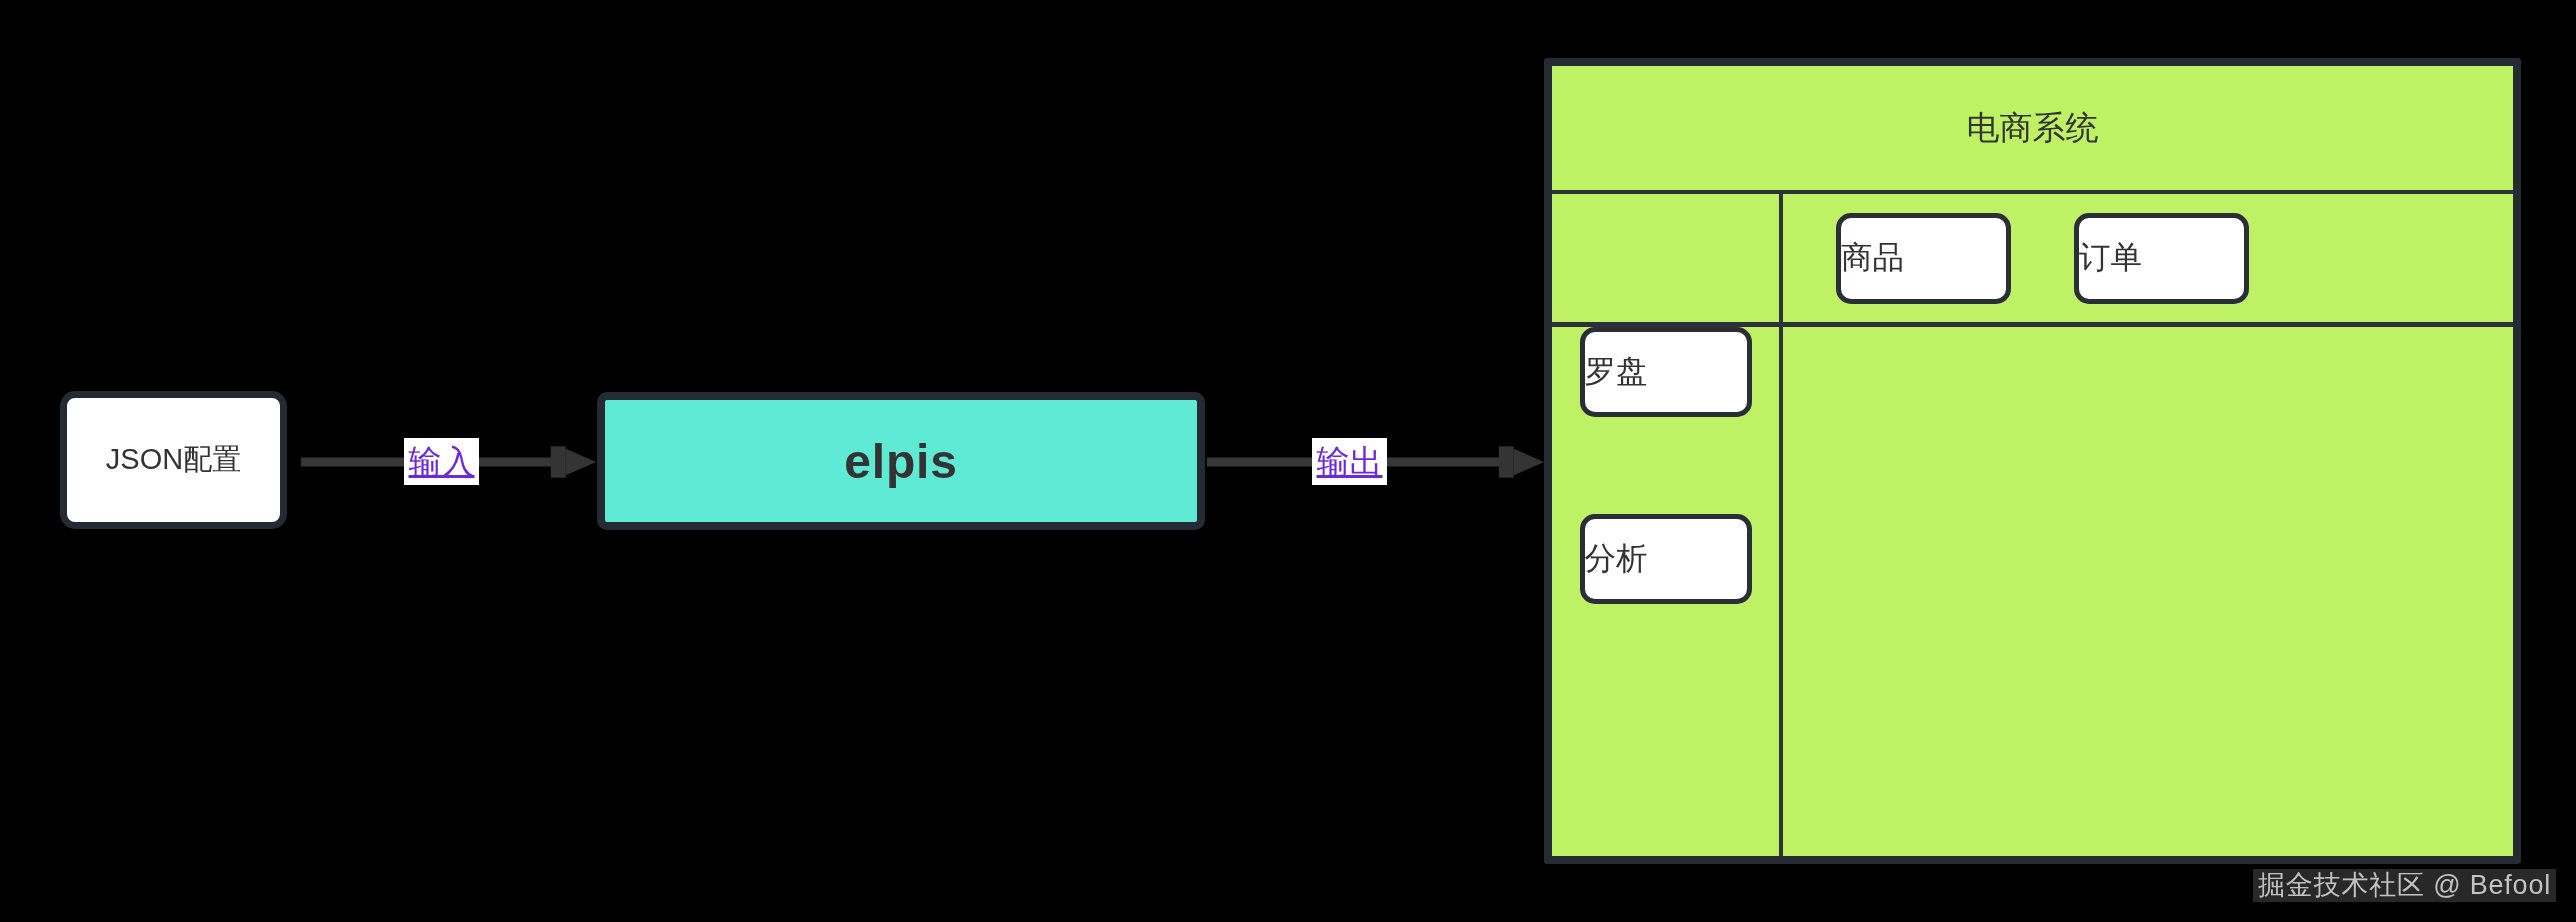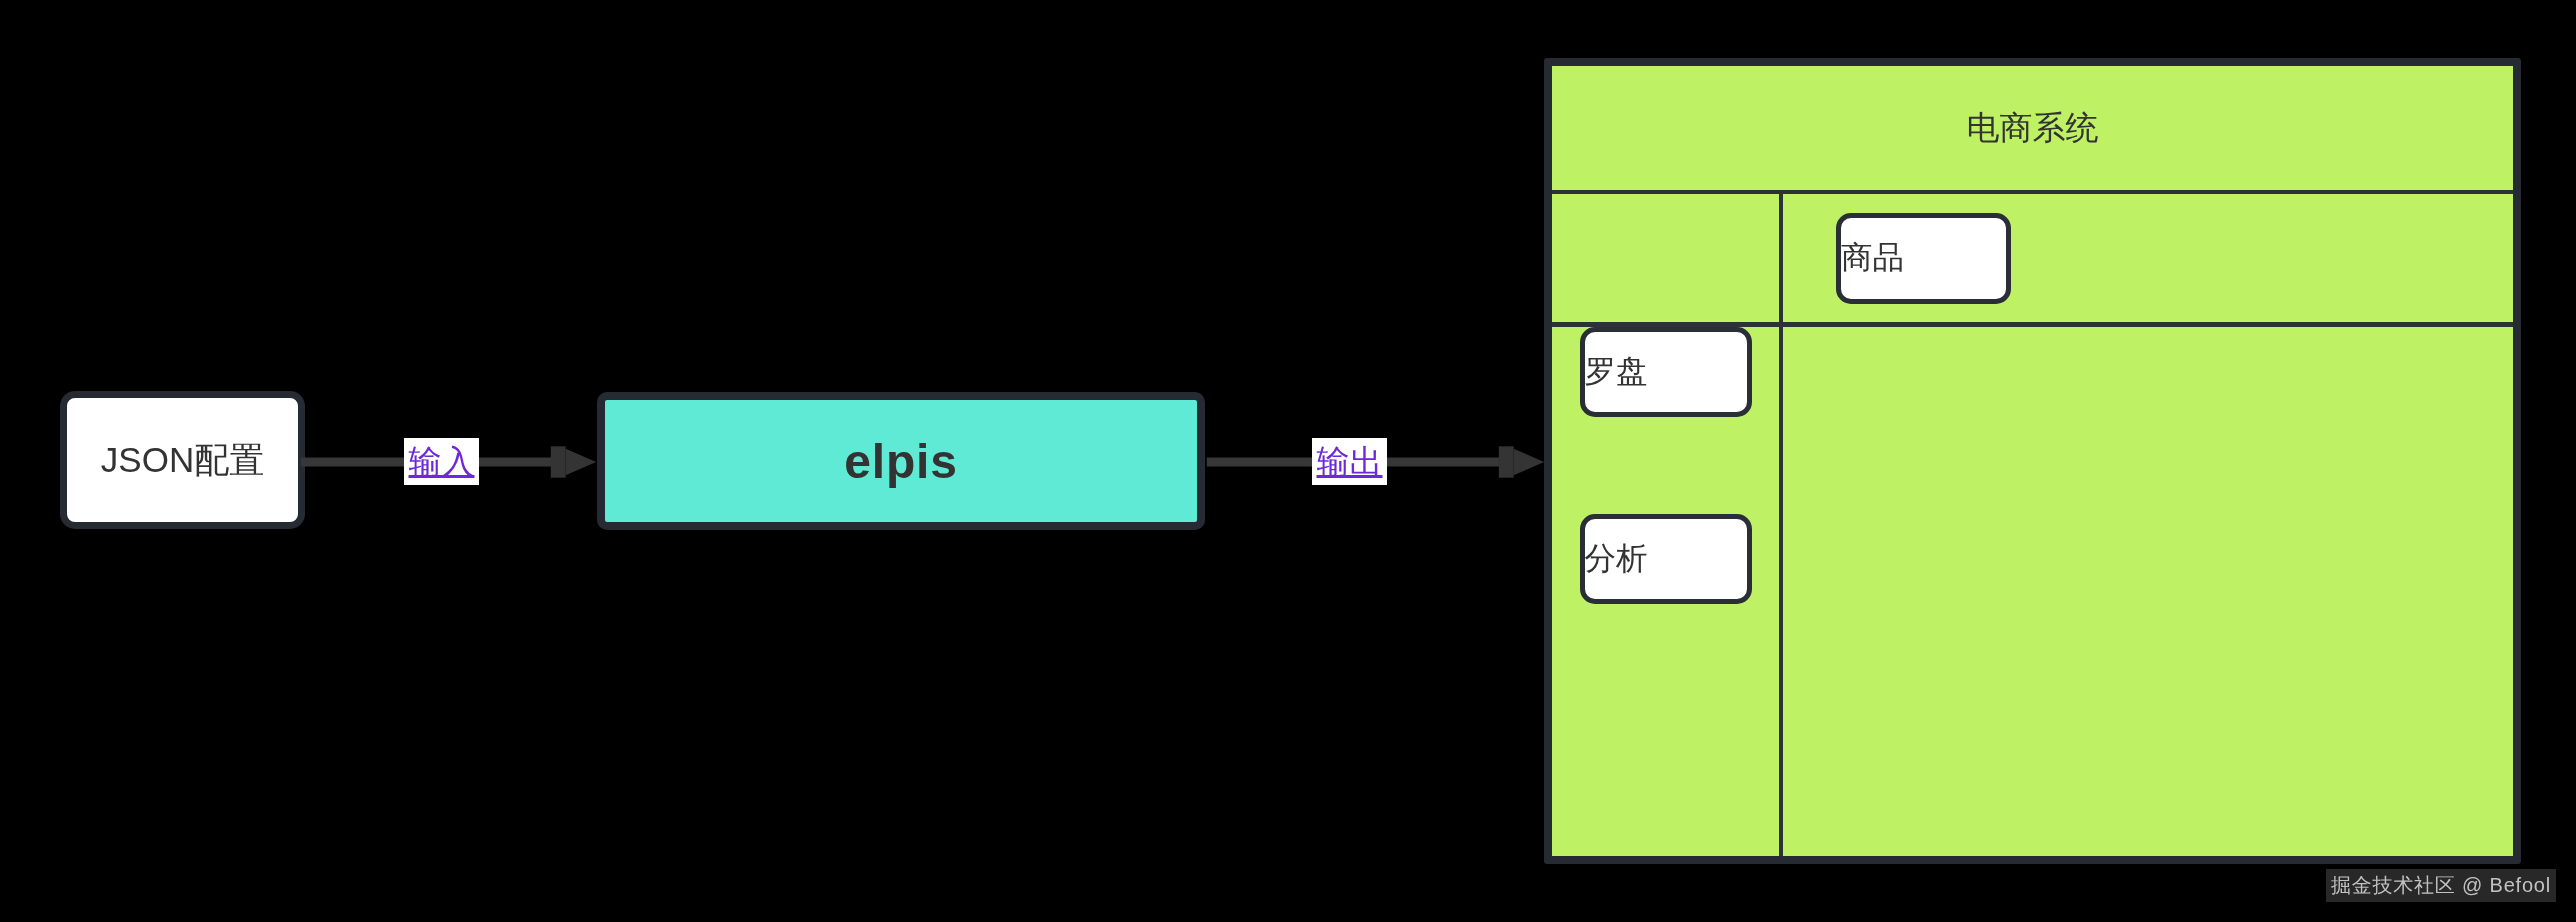--- a/index.html
+++ b/index.html
@@ -22,22 +22,22 @@
     box-sizing: border-box;
     display: flex;
     align-items: center;
     justify-content: center;
     background: #ffffff;
     border: 7.5px solid #262b33;
     border-radius: 15px;
   }
   .node-json {
     left: 60px; top: 391px;
-    width: 245px; height: 138px;
-    font-size: 35px;
+    width: 227px; height: 138px;
+    font-size: 29px;
   }
   .node-elpis {
     left: 597px; top: 392px;
     width: 608px; height: 138px;
     background: #5eead4;
     border-width: 8.3px;
     border-radius: 10px;
     font-size: 48px;
     font-weight: 700;
     letter-spacing: 0.8px;
@@ -132,21 +132,21 @@
   }
   .tab-btn     { width: 175px; height: 91px; }
   .sidebar-btn { width: 172px; height: 90px; }
   
   .watermark {
     position: absolute;
     right: 20px; top: 869px;
     height: 33px;
     line-height: 33px;
     padding: 0 5px;
-    font-size: 20px;
+    font-size: 27px;
     color: #c3c2c2;
     background: rgba(125,125,125,0.32);
     letter-spacing: 0.8px;
     z-index: 5;
   }
 </style>
 </head>
 <body>
 
 <div class="canvas">
@@ -176,20 +176,23 @@
   <div class="panel">
 
     <div class="panel-header">电商系统</div>
 
     <div class="panel-row-tabs">
       <div class="cell-spacer"></div>
       <div class="cell-tabs">
         <div class="ui-btn tab-btn">
           <span>商品</span>
         </div>
+        <div class="ui-btn tab-btn">
+          <span>订单</span>
+        </div>
       </div>
     </div>
 
     <div class="panel-row-main">
       <div class="cell-sidebar">
         <div class="ui-btn sidebar-btn">
           <span>罗盘</span>
         </div>
         <div class="ui-btn sidebar-btn">
           <span>分析</span>

